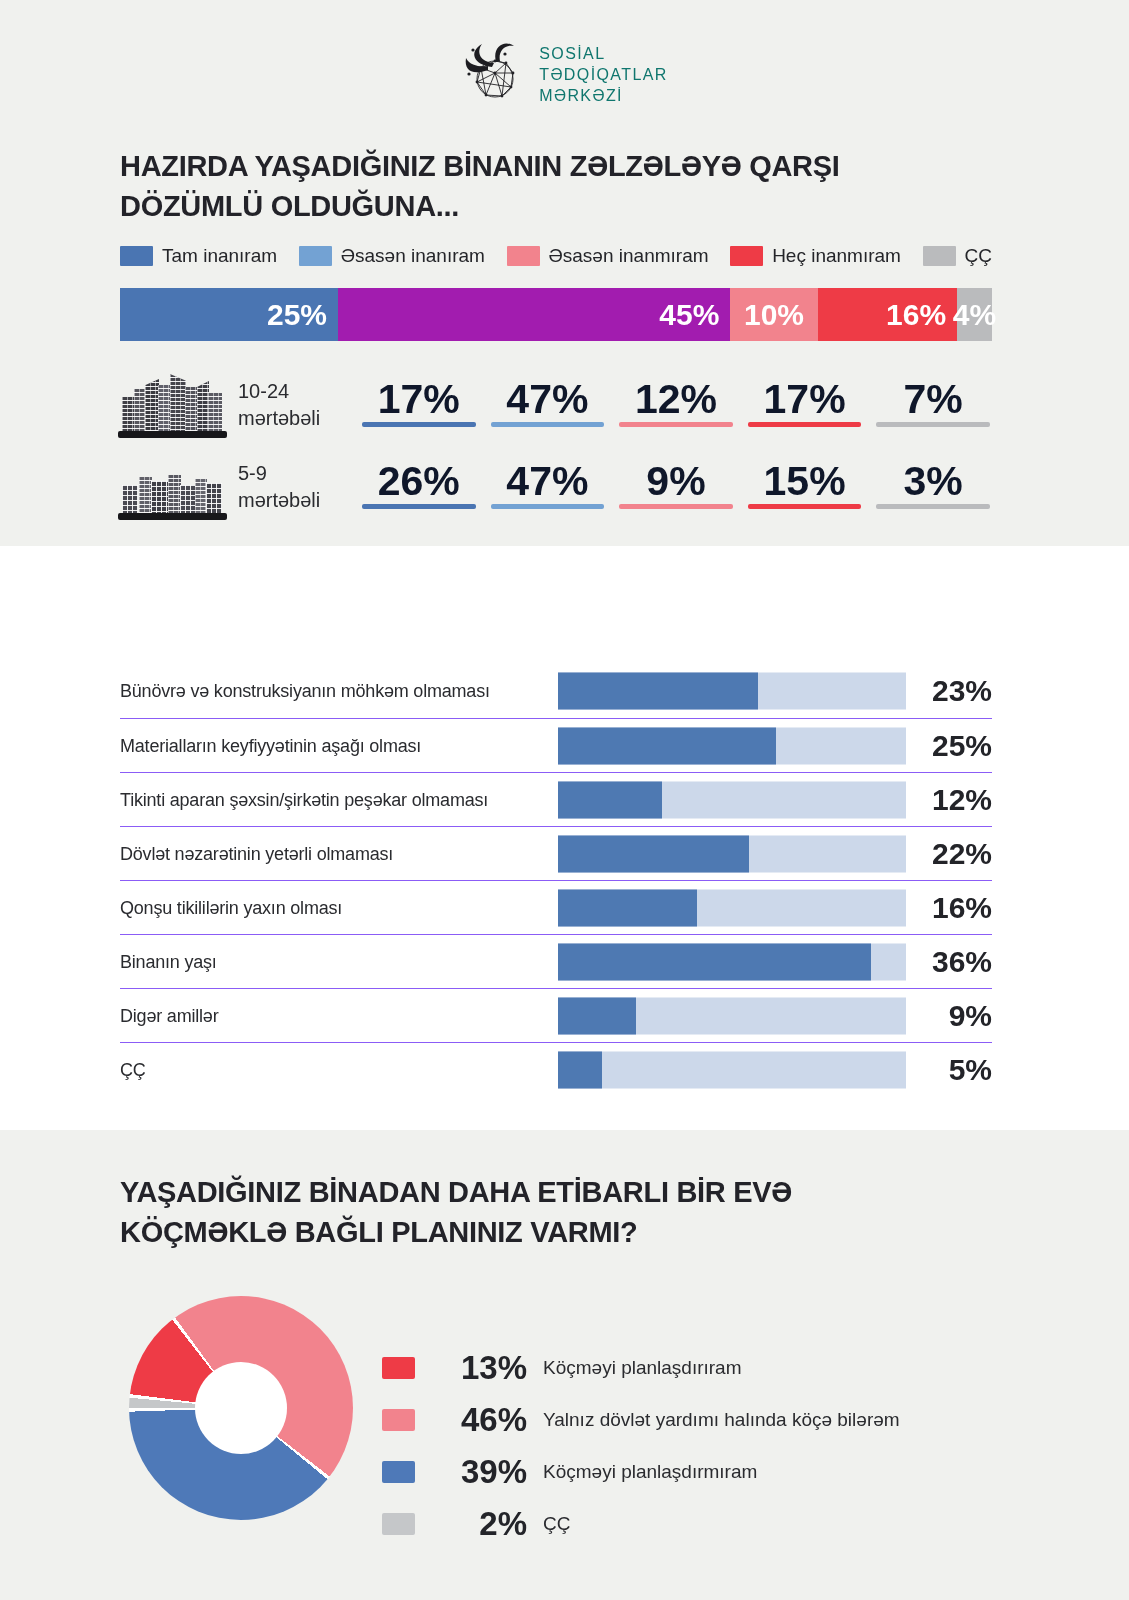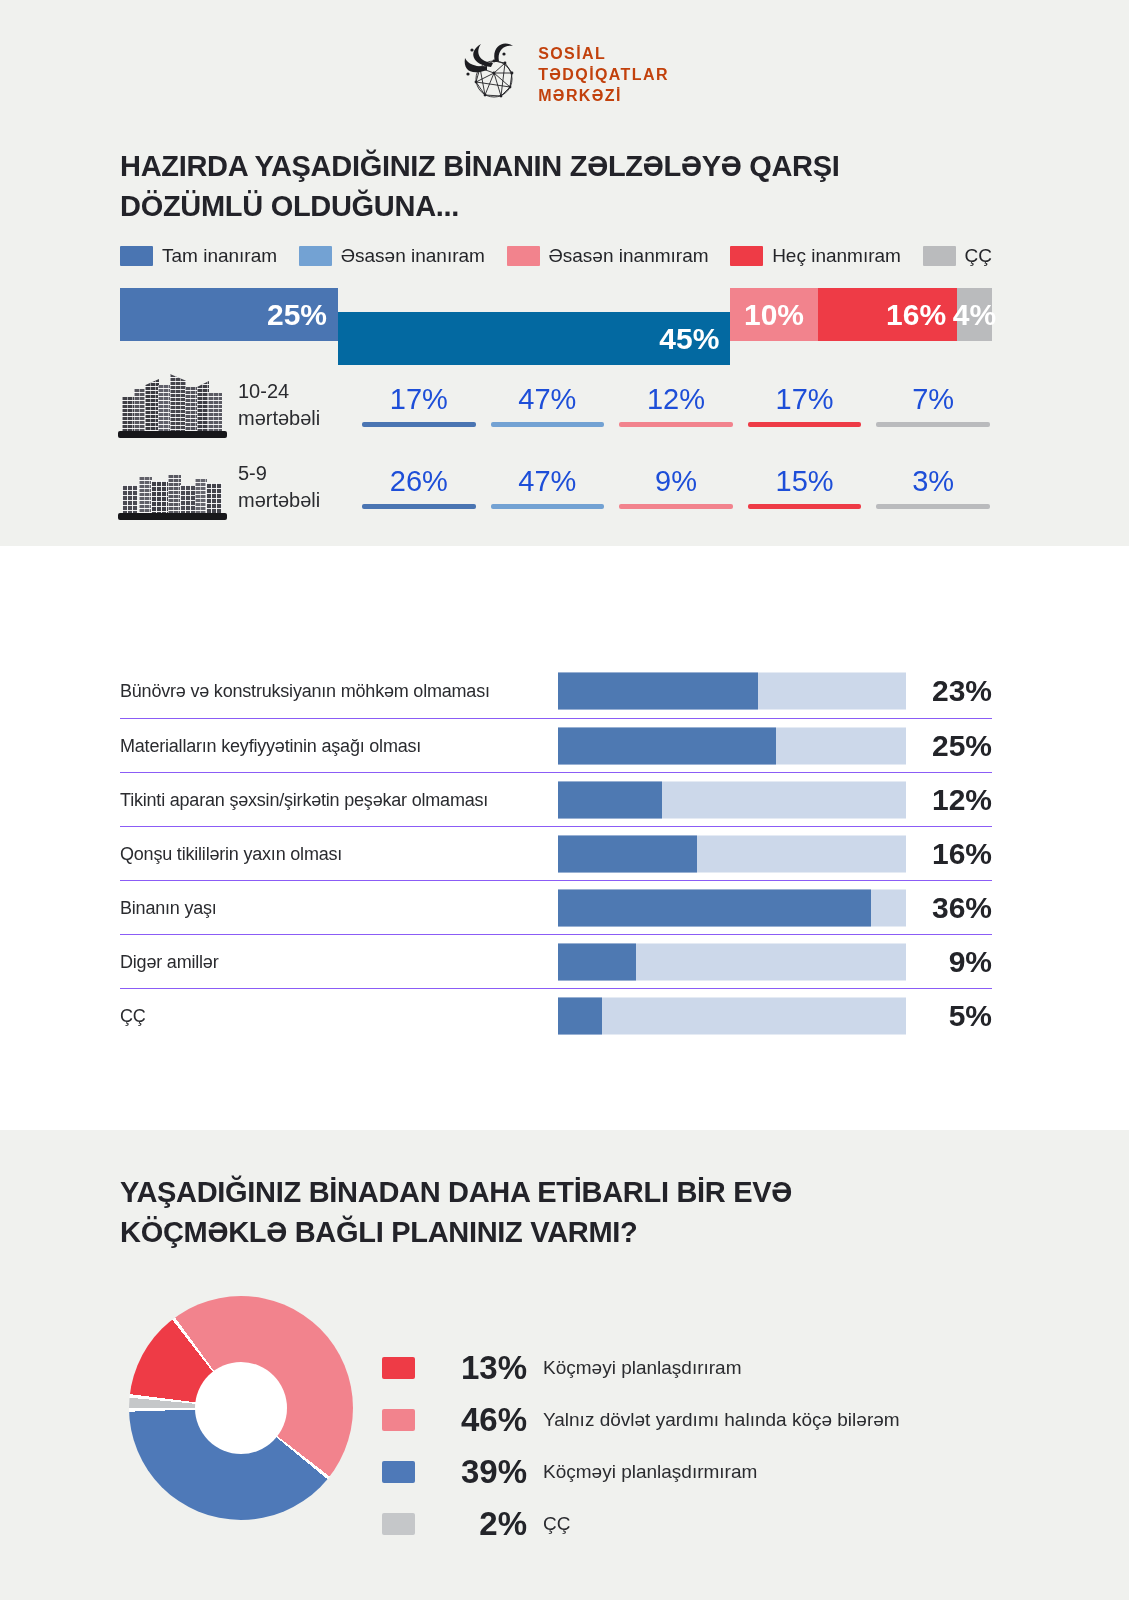--- a/index.html
+++ b/index.html
@@ -8,21 +8,21 @@
   .sec{position:absolute;left:0;width:1129px;}
   .sec1{top:0;height:546px;background:#f0f1ee;}
   .sec2{top:546px;height:584px;background:#ffffff;}
   .sec3{top:1130px;height:470px;background:#f0f1ee;}
 
   .h{position:absolute;left:120px;font-size:29px;line-height:40px;font-weight:700;
      letter-spacing:-0.3px;color:#232329;width:900px;}
 
   
   .logo{position:absolute;top:40px;left:0;right:0;display:flex;justify-content:center;align-items:center;gap:14px;}
-  .logo-text{font-size:16px;font-weight:bold;letter-spacing:1.4px;line-height:21px;color:#c2410c;}
+  .logo-text{font-size:16px;font-weight:normal;letter-spacing:1.4px;line-height:21px;color:#0f766e;}
 
   
   .leg1{position:absolute;left:120px;top:245px;width:872px;display:flex;justify-content:space-between;}
   .leg1-item{display:flex;align-items:center;gap:9px;}
   .leg1-swatch{width:33px;height:20px;border-radius:1px;}
   .leg1-label{font-size:19px;color:#242529;}
 
   
   .stack{position:absolute;left:120px;top:288px;width:872px;height:53px;display:flex;}
   .seg{height:53px;display:flex;align-items:center;justify-content:flex-end;}
@@ -40,21 +40,21 @@
       repeating-linear-gradient(180deg, transparent 0 3px, rgba(255,255,255,.92) 3px 4px);}
   .tw.grid{background-image:
       repeating-linear-gradient(90deg, rgba(255,255,255,.9) 0 1px, transparent 1px 5px),
       repeating-linear-gradient(180deg, rgba(255,255,255,.9) 0 1px, transparent 1px 5px);}
   .roofL{clip-path:polygon(0 12%,100% 0,100% 100%,0 100%);}
   .roofR{clip-path:polygon(0 0,100% 12%,100% 100%,0 100%);}
   .brow-label{position:absolute;left:118px;top:50%;transform:translateY(-50%);
       font-size:20px;line-height:27px;color:#2a2b2f;}
   .cells{position:absolute;left:242px;right:2px;top:50%;transform:translateY(-50%);display:flex;gap:15px;}
   .cell{flex:1;text-align:center;}
-  .cell-v{font-size:29px;font-weight:400;color:#1d4ed8;line-height:32px;}
+  .cell-v{font-size:41px;font-weight:700;color:#0f172a;line-height:32px;}
   .cell-u{height:5px;border-radius:2px;margin-top:7px;}
 
   
   .q2-rows{position:absolute;left:120px;top:118px;width:872px;}
   .q2-row{position:relative;height:54px;box-sizing:border-box;}
   .q2-row + .q2-row{border-top:1px solid #8b5cf6;}
   .q2-label{position:absolute;left:0;top:50%;transform:translateY(-50%);
       font-size:18px;letter-spacing:-0.2px;color:#2a2b2f;white-space:nowrap;}
   .q2-track{position:absolute;left:438px;top:50%;transform:translateY(-50%);width:348px;height:37px;background:#ccd8ea;}
   .q2-fill{height:100%;background:#4e79b2;}
@@ -139,21 +139,21 @@
       <div class="leg1-item">
         <span class="leg1-swatch" style="background-color: rgb(186, 187, 189);"></span>
         <span class="leg1-label">ÇÇ</span>
       </div>
     </div>
 
     <div class="stack">
       <div class="seg" style="background-color: rgb(74, 117, 178); width: 25%;">
         <span class="pv">25%</span>
       </div>
-      <div class="seg" style="background-color: #0369a1; width: 45%; margin-top: 24px;">
+      <div class="seg" style="background-color: #a21caf; width: 45%;">
         <span class="pv">45%</span>
       </div>
       <div class="seg center" style="background-color: rgb(242, 131, 141); width: 10%;">
         <span class="pv">10%</span>
       </div>
       <div class="seg" style="background-color: rgb(238, 59, 70); width: 16%;">
         <span class="pv">16%</span>
       </div>
       <div class="seg center" style="background-color: rgb(186, 187, 189); width: 4%;">
         <span class="pv">4%</span>
@@ -258,20 +258,27 @@
         <div class="q2-value">25%</div>
       </div>
       <div class="q2-row">
         <div class="q2-label">Tikinti aparan şəxsin/şirkətin peşəkar olmaması</div>
         <div class="q2-track">
           <div class="q2-fill" style="width: 30%;"></div>
         </div>
         <div class="q2-value">12%</div>
       </div>
       <div class="q2-row">
+        <div class="q2-label">Dövlət nəzarətinin yetərli olmaması</div>
+        <div class="q2-track">
+          <div class="q2-fill" style="width: 55%;"></div>
+        </div>
+        <div class="q2-value">22%</div>
+      </div>
+      <div class="q2-row">
         <div class="q2-label">Qonşu tikililərin yaxın olması</div>
         <div class="q2-track">
           <div class="q2-fill" style="width: 40%;"></div>
         </div>
         <div class="q2-value">16%</div>
       </div>
       <div class="q2-row">
         <div class="q2-label">Binanın yaşı</div>
         <div class="q2-track">
           <div class="q2-fill" style="width: 90%;"></div>

